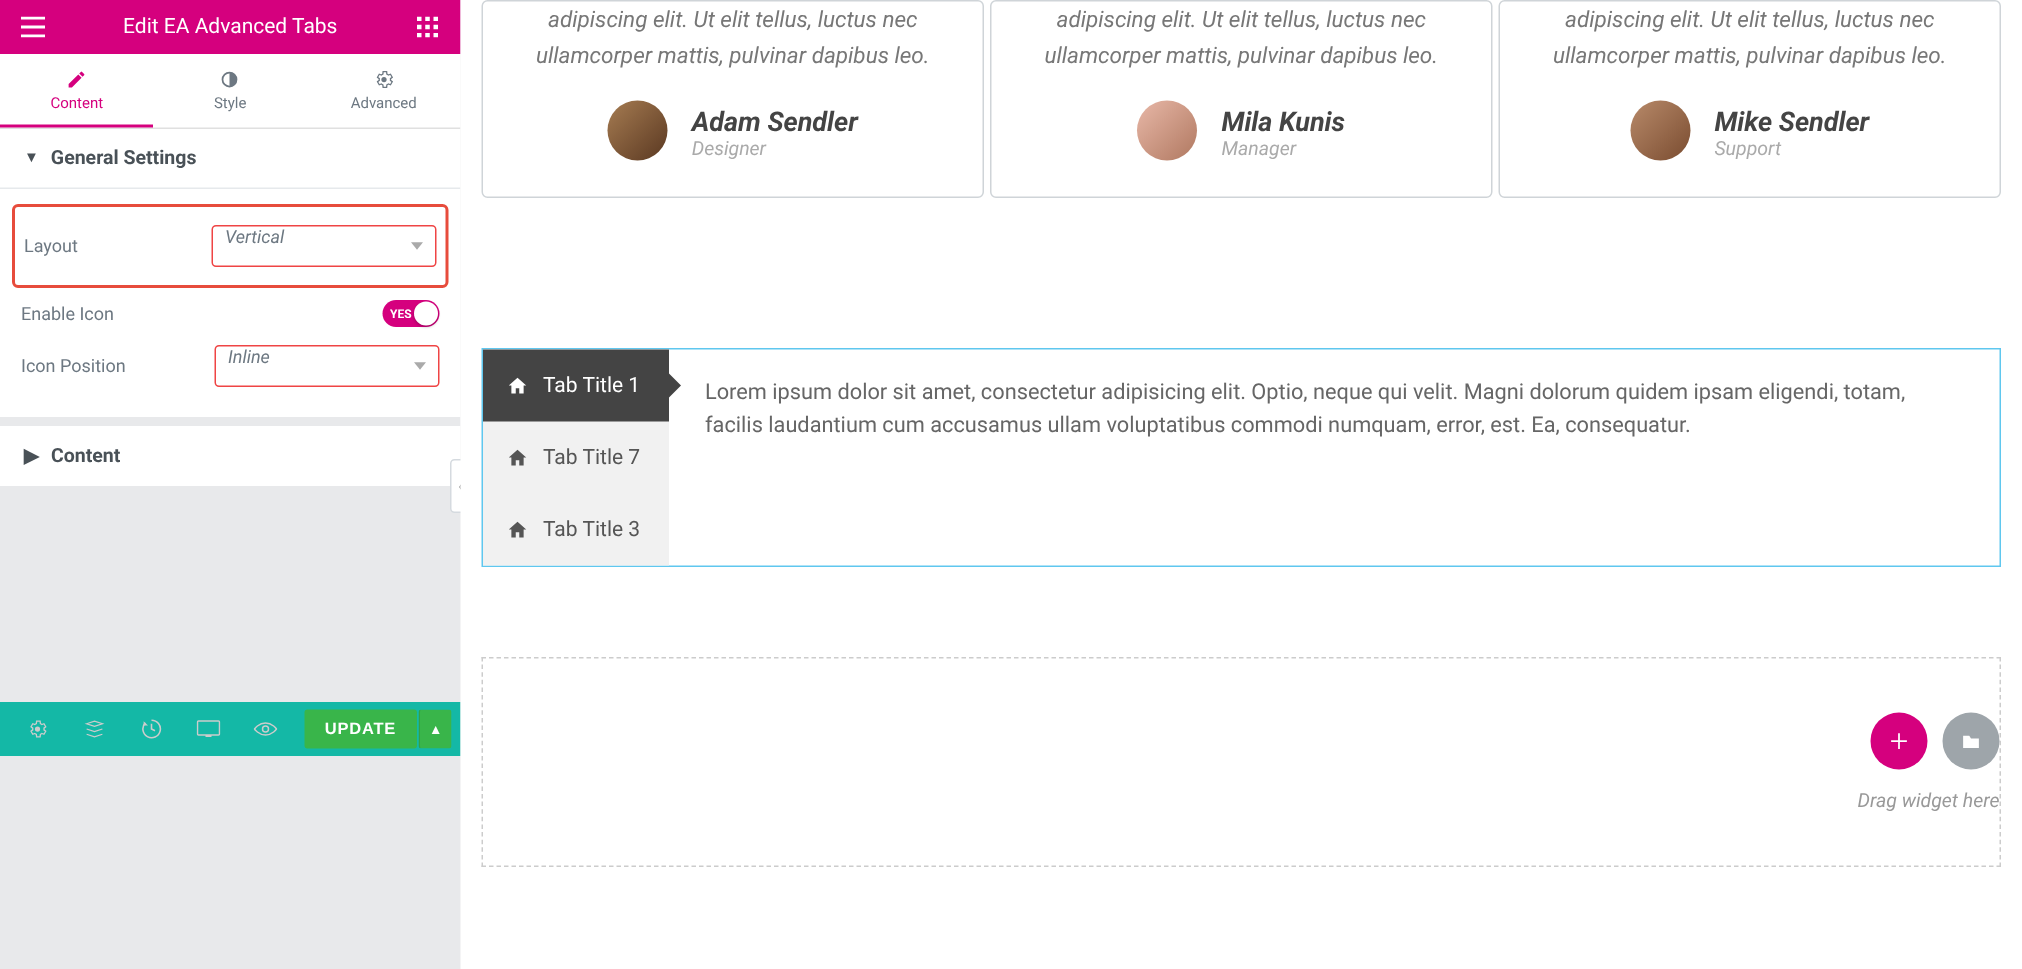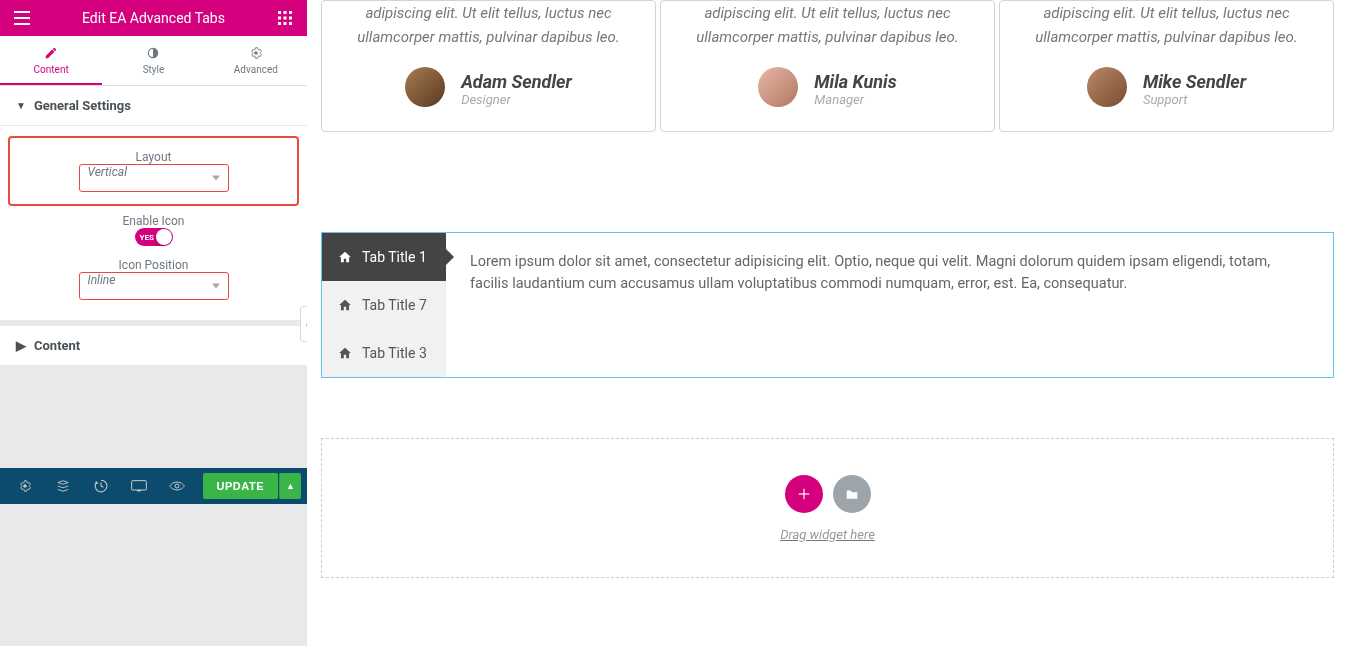--- a/index.html
+++ b/index.html
@@ -14,38 +14,38 @@
 .tabs-row { display: flex; background: #fff; border-bottom: 1px solid #e0e0e0; }
 .tabs-row .pane-tab { flex: 1; text-align: center; padding: 10px 0 8px 0; font-size: 10px; color: #6d7882; cursor: pointer; border-bottom: 2px solid transparent; }
 .tabs-row .pane-tab.active { color: #d5007e; border-bottom-color: #d5007e; }
 .tabs-row .pane-tab .tab-ico { display: block; margin: 0 auto 4px auto; }
 
 .section-header { background: #fff; padding: 12px 16px; font-size: 13px; font-weight: 700; color: #495157; border-bottom: 1px solid #e6e9ec; cursor: pointer; display: flex; align-items: center; gap: 8px; }
 .section-header .chev { font-size: 10px; }
 
 .section-body { background: #fff; padding: 8px 0 14px 0; }
 
-.control-row { display: flex; align-items: center; justify-content: space-between; padding: 6px 14px; font-size: 12px; color: #6d7882; flex-direction: column; }
+.control-row { display: flex; align-items: center; justify-content: space-between; padding: 6px 14px; font-size: 12px; color: #6d7882; }
 .control-row .label { flex: 0 0 auto; }
 .select-field { width: 150px; height: 28px; border: 1px solid #ef4444; border-radius: 3px; background: #fff; padding: 0 22px 0 8px; font-size: 12px; color: #6d7882; position: relative; display: flex; cursor: pointer; font-style: italic; }
 .select-field::after { content: ""; position: absolute; right: 8px; top: 50%; width: 0; height: 0; border-left: 4px solid transparent; border-right: 4px solid transparent; border-top: 5px solid #aaa; transform: translateY(-50%); }
 
 .row-highlight { border: 2px solid #e74c3c; border-radius: 4px; margin: 2px 8px; padding: 12px 6px; }
 
 .toggle { width: 38px; height: 18px; border-radius: 10px; background: #d5007e; position: relative; cursor: pointer; display: flex; align-items: center; }
 .toggle .knob { position: absolute; right: 1px; top: 1px; width: 16px; height: 16px; border-radius: 50%; background: #fff; box-shadow: 0 1px 2px rgba(0,0,0,0.25); }
 .toggle .yes { position: absolute; left: 5px; color: #fff; font-size: 8px; font-weight: 700; }
 
 .content-section { background: #fff; padding: 12px 16px; font-size: 13px; font-weight: 700; color: #495157; border-top: 6px solid #e8e9eb; cursor: pointer; display: flex; align-items: center; gap: 8px; }
 
 
 .collapse-handle { position: absolute; right: -7px; top: 306px; width: 14px; height: 36px; background: #fff; border: 1px solid #d5dadf; border-radius: 3px; display: flex; align-items: center; justify-content: center; cursor: pointer; font-size: 10px; color: #999; }
 
 
-.footer { height: 36px; background: #0c4a6e; display: flex; align-items: center; padding: 0 6px; margin-top: auto; }
+.footer { height: 36px; background: #14b8a6; display: flex; align-items: center; padding: 0 6px; margin-top: auto; }
 .footer .ficon { width: 38px; height: 36px; display: flex; align-items: center; justify-content: center; color: #ccc; cursor: pointer; font-size: 14px; }
 .footer .spacer { flex: 1; }
 .footer .update-btn { height: 26px; padding: 0 14px; background: #39b54a; color: #fff; border: none; border-radius: 2px; font-size: 11px; font-weight: 700; letter-spacing: 0.5px; cursor: pointer; }
 .footer .update-more { height: 26px; width: 22px; background: #39b54a; border-left: 1px solid rgba(0,0,0,0.1); color: #fff; display: flex; align-items: center; justify-content: center; margin-left: 1px; border-radius: 2px; cursor: pointer; font-size: 9px; }
 
 
 .canvas { position: absolute; left: 307px; top: 0; width: 1041px; height: 646px; background: #fff; overflow: hidden; }
 .canvas-inner { padding: 0 14px; }
 
 .cards { display: flex; gap: 4px; font-style: italic; }
@@ -59,21 +59,21 @@
 .author-name { font-weight: 700; font-size: 18px; color: #444; }
 .author-role { font-size: 13px; color: #aaa; }
 
 .tabs-widget { margin-top: 100px; border: 1px solid #5fc7ef; display: flex; }
 .tab-nav { width: 124px; background: #f1f1f1; }
 .tab-nav-item { padding: 16px 16px; font-size: 14px; color: #555; display: flex; align-items: center; gap: 10px; cursor: pointer; position: relative; }
 .tab-nav-item.active { background: #444; color: #fff; }
 .tab-nav-item.active::after { content: ""; position: absolute; right: -8px; top: 50%; transform: translateY(-50%); width: 0; height: 0; border-top: 8px solid transparent; border-bottom: 8px solid transparent; border-left: 8px solid #444; }
 .tab-content { flex: 1; padding: 18px 24px; font-size: 14.5px; color: #666; line-height: 1.5; }
 
-.drop-zone { margin-top: 60px; border: 1px dashed #ccc; height: 140px; display: flex; flex-direction: column; align-items: center; justify-content: center; gap: 14px; text-decoration: underline; }
+.drop-zone { margin-top: 60px; border: 1px dashed #ccc; height: 140px; display: flex; flex-direction: column; align-items: flex-end; justify-content: center; gap: 14px; }
 .drop-buttons { display: flex; gap: 10px; }
 .circle-btn { width: 38px; height: 38px; border-radius: 50%; display: flex; align-items: center; justify-content: center; color: #fff; cursor: pointer; }
 .circle-btn.pink { background: #d5007e; font-size: 20px; }
 .circle-btn.grey { background: #9ea5aa; font-size: 14px; }
 .drop-hint { font-style: italic; color: #999; font-size: 13px; }
 
 .home-ico { width: 14px; height: 14px; display: inline-block; }
 .flex { display: flex; }
 </style>
 </head>

